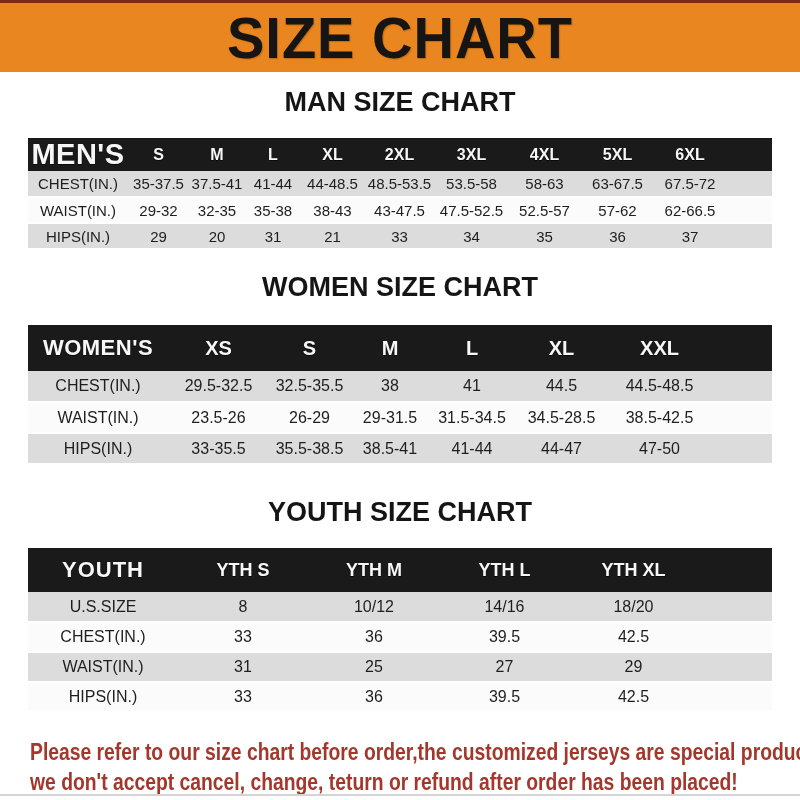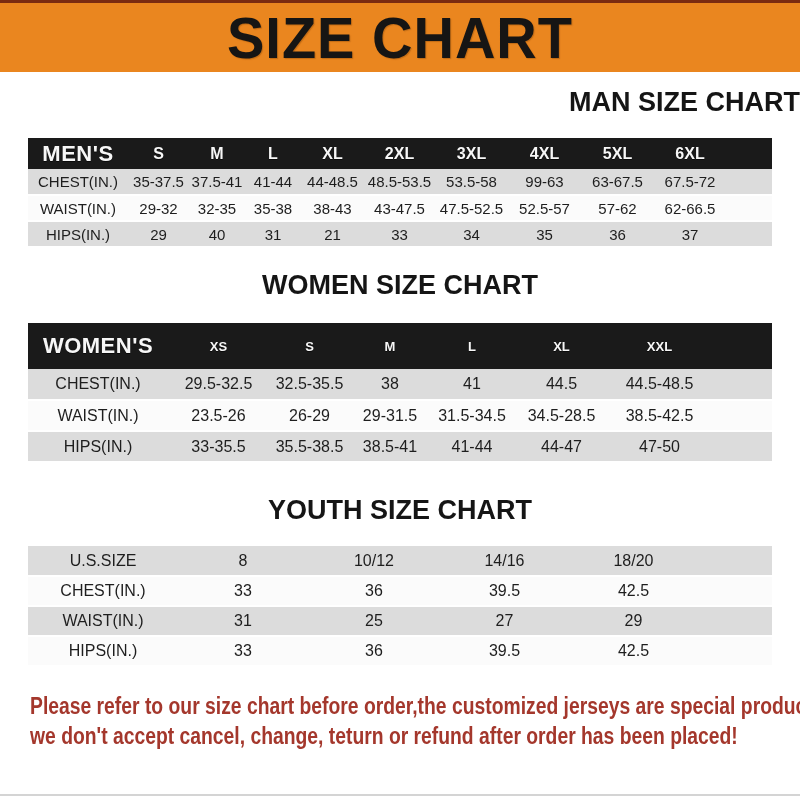--- a/index.html
+++ b/index.html
@@ -20,21 +20,21 @@
     font-size: 56px; font-weight: bold; color: #161514;
     letter-spacing: 1px; line-height: 1;
     transform: scaleY(1.04);
     text-shadow: 1px 1px 1px rgba(120,60,0,0.35);
   }
   .section-heading {
     text-align: center;
     font-size: 27px; font-weight: bold; color: #151515;
     letter-spacing: 0px; line-height: 28px;
   }
-  .h-men   { margin-top: 16px; text-align: right; }
+  .h-men   { margin-top: 16px; }
   .h-women { margin-top: 23px; }
   .h-youth { margin-top: 33px; }
 
   table {
     width: 744px;
     margin: 0 auto;
     border-collapse: collapse;
     table-layout: fixed;
   }
   .t-men   { margin-top: 22px; }
@@ -44,26 +44,26 @@
   tr.head { background: #1a1a1a; }
   tr.head td {
     color: #f7f7f7; text-align: center; font-weight: bold;
     text-shadow: 0 1px 0 rgba(0,0,0,0.6);
   }
   .t-men   tr.head { height: 31px; }
   .t-women tr.head { height: 46px; }
   .t-youth tr.head { height: 44px; }
 
   td.corner { text-align: center; font-weight: bold; color: #ffffff; }
-  .t-men   td.corner { font-size: 22px; letter-spacing: 0.5px; }
+  .t-men   td.corner { font-size: 29px; letter-spacing: 0.5px; }
   .t-women td.corner { font-size: 22px; letter-spacing: 0.5px; }
   .t-youth td.corner { font-size: 22px; letter-spacing: 1px; }
 
   .t-men   tr.head td.size { font-size: 16px; }
-  .t-women tr.head td.size { font-size: 13px; }
+  .t-women tr.head td.size { font-size: 20px; }
   .t-youth tr.head td.size { font-size: 18px; }
 
   tr.r-gray  { background: #dcdcdc; }
   tr.r-white { background: #fbfbfb; }
   tr.body td {
     text-align: center; color: #1e1e1e;
     border-bottom: 2px solid #ffffff;
   }
   .t-men   tr.body { height: 26px; }
   .t-women tr.body { height: 31px; }
@@ -125,42 +125,42 @@
     <td></td>
   </tr>
   <tr class="body r-gray">
     <td class="rowlbl">CHEST(IN.)</td>
     <td>35-37.5</td>
     <td>37.5-41</td>
     <td>41-44</td>
     <td>44-48.5</td>
     <td>48.5-53.5</td>
     <td>53.5-58</td>
-    <td>99-63</td>
+    <td>58-63</td>
     <td>63-67.5</td>
     <td>67.5-72</td>
     <td></td>
   </tr>
   <tr class="body r-white">
     <td class="rowlbl">WAIST(IN.)</td>
     <td>29-32</td>
     <td>32-35</td>
     <td>35-38</td>
     <td>38-43</td>
     <td>43-47.5</td>
     <td>47.5-52.5</td>
     <td>52.5-57</td>
     <td>57-62</td>
     <td>62-66.5</td>
     <td></td>
   </tr>
   <tr class="body r-gray">
     <td class="rowlbl">HIPS(IN.)</td>
     <td>29</td>
-    <td>40</td>
+    <td>20</td>
     <td>31</td>
     <td>21</td>
     <td>33</td>
     <td>34</td>
     <td>35</td>
     <td>36</td>
     <td>37</td>
     <td></td>
   </tr>
 </tbody>
@@ -228,20 +228,28 @@
 <table class="t-youth">
   <colgroup>
     <col style="width:150px">
       <col style="width:130px">
       <col style="width:132px">
     <col style="width:129px">
       <col style="width:129px">
       <col style="width:74px">
   </colgroup>
   <tbody>
+      <tr class="head">
+    <td class="corner">YOUTH</td>
+    <td class="size">YTH S</td>
+    <td class="size">YTH M</td>
+    <td class="size">YTH L</td>
+    <td class="size">YTH XL</td>
+    <td></td>
+  </tr>
   <tr class="body r-gray">
     <td class="rowlbl">U.S.SIZE</td>
     <td>8</td>
     <td>10/12</td>
     <td>14/16</td>
     <td>18/20</td>
     <td></td>
   </tr>
   <tr class="body r-white">
     <td class="rowlbl">CHEST(IN.)</td>

